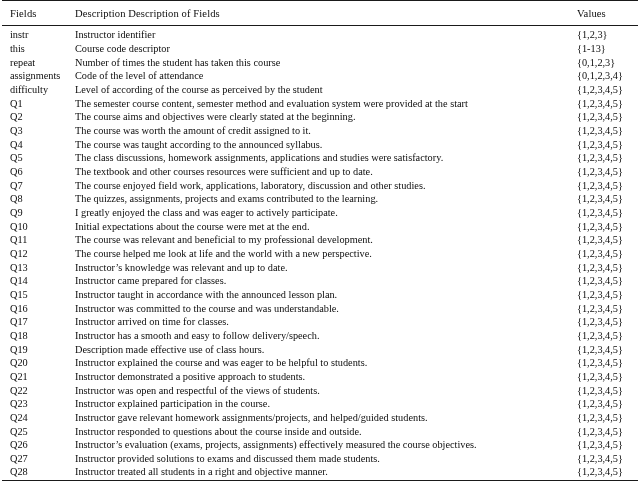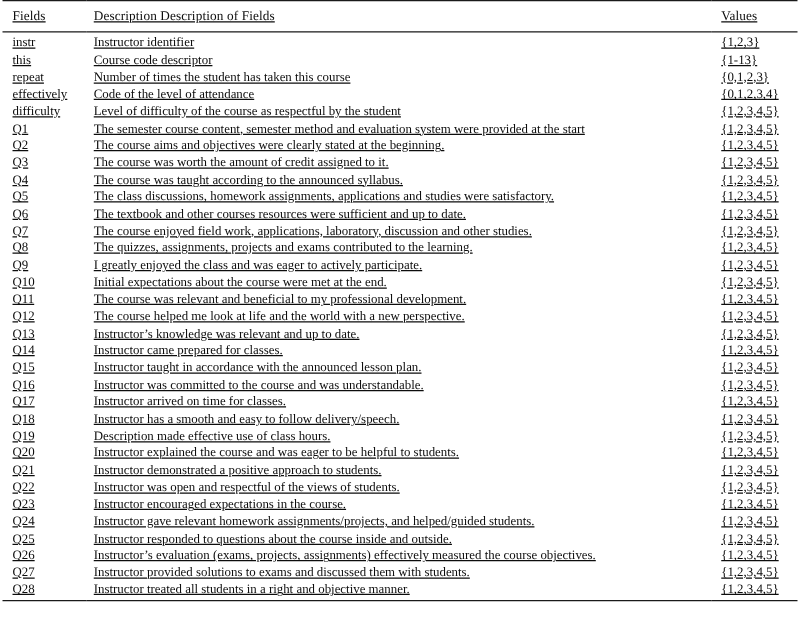--- a/index.html
+++ b/index.html
@@ -19,21 +19,20 @@
     width: 640px;
     height: 503px;
     box-sizing: border-box;
     padding: 0 2px;
   }
   table.spec-table {
     width: 636px;
     border-collapse: collapse;
     table-layout: fixed;
     font-size: 10.3px;
-    text-decoration: underline;
   }
   table.spec-table col.col-field   { width: 67px; }
   table.spec-table col.col-desc    { width: 500px; }
   table.spec-table col.col-values  { width: 69px; }
 
   thead th {
     font-weight: normal;
     text-align: left;
     padding: 0;
     height: 24px;
@@ -100,27 +99,27 @@
           <td class="cell-field">this</td>
           <td class="cell-desc">Course code descriptor</td>
           <td class="cell-values">{1-13}</td>
         </tr>
         <tr>
           <td class="cell-field">repeat</td>
           <td class="cell-desc">Number of times the student has taken this course</td>
           <td class="cell-values">{0,1,2,3}</td>
         </tr>
         <tr>
-          <td class="cell-field">effectively</td>
+          <td class="cell-field">assignments</td>
           <td class="cell-desc">Code of the level of attendance</td>
           <td class="cell-values">{0,1,2,3,4}</td>
         </tr>
         <tr>
           <td class="cell-field">difficulty</td>
-          <td class="cell-desc">Level of difficulty of the course as respectful by the student</td>
+          <td class="cell-desc">Level of according of the course as perceived by the student</td>
           <td class="cell-values">{1,2,3,4,5}</td>
         </tr>
         <tr>
           <td class="cell-field">Q1</td>
           <td class="cell-desc">The semester course content, semester method and evaluation system were provided at the start</td>
           <td class="cell-values">{1,2,3,4,5}</td>
         </tr>
         <tr>
           <td class="cell-field">Q2</td>
           <td class="cell-desc">The course aims and objectives were clearly stated at the beginning.</td>
@@ -221,41 +220,41 @@
           <td class="cell-desc">Instructor demonstrated a positive approach to students.</td>
           <td class="cell-values">{1,2,3,4,5}</td>
         </tr>
         <tr>
           <td class="cell-field">Q22</td>
           <td class="cell-desc">Instructor was open and respectful of the views of students.</td>
           <td class="cell-values">{1,2,3,4,5}</td>
         </tr>
         <tr>
           <td class="cell-field">Q23</td>
-          <td class="cell-desc">Instructor encouraged expectations in the course.</td>
+          <td class="cell-desc">Instructor explained participation in the course.</td>
           <td class="cell-values">{1,2,3,4,5}</td>
         </tr>
         <tr>
           <td class="cell-field">Q24</td>
           <td class="cell-desc">Instructor gave relevant homework assignments/projects, and helped/guided students.</td>
           <td class="cell-values">{1,2,3,4,5}</td>
         </tr>
         <tr>
           <td class="cell-field">Q25</td>
           <td class="cell-desc">Instructor responded to questions about the course inside and outside.</td>
           <td class="cell-values">{1,2,3,4,5}</td>
         </tr>
         <tr>
           <td class="cell-field">Q26</td>
           <td class="cell-desc">Instructor’s evaluation (exams, projects, assignments) effectively measured the course objectives.</td>
           <td class="cell-values">{1,2,3,4,5}</td>
         </tr>
         <tr>
           <td class="cell-field">Q27</td>
-          <td class="cell-desc">Instructor provided solutions to exams and discussed them with students.</td>
+          <td class="cell-desc">Instructor provided solutions to exams and discussed them made students.</td>
           <td class="cell-values">{1,2,3,4,5}</td>
         </tr>
         <tr class="last-body-row">
           <td class="cell-field">Q28</td>
           <td class="cell-desc">Instructor treated all students in a right and objective manner.</td>
           <td class="cell-values">{1,2,3,4,5}</td>
         </tr>
       </tbody>
   </table>
 </div>

